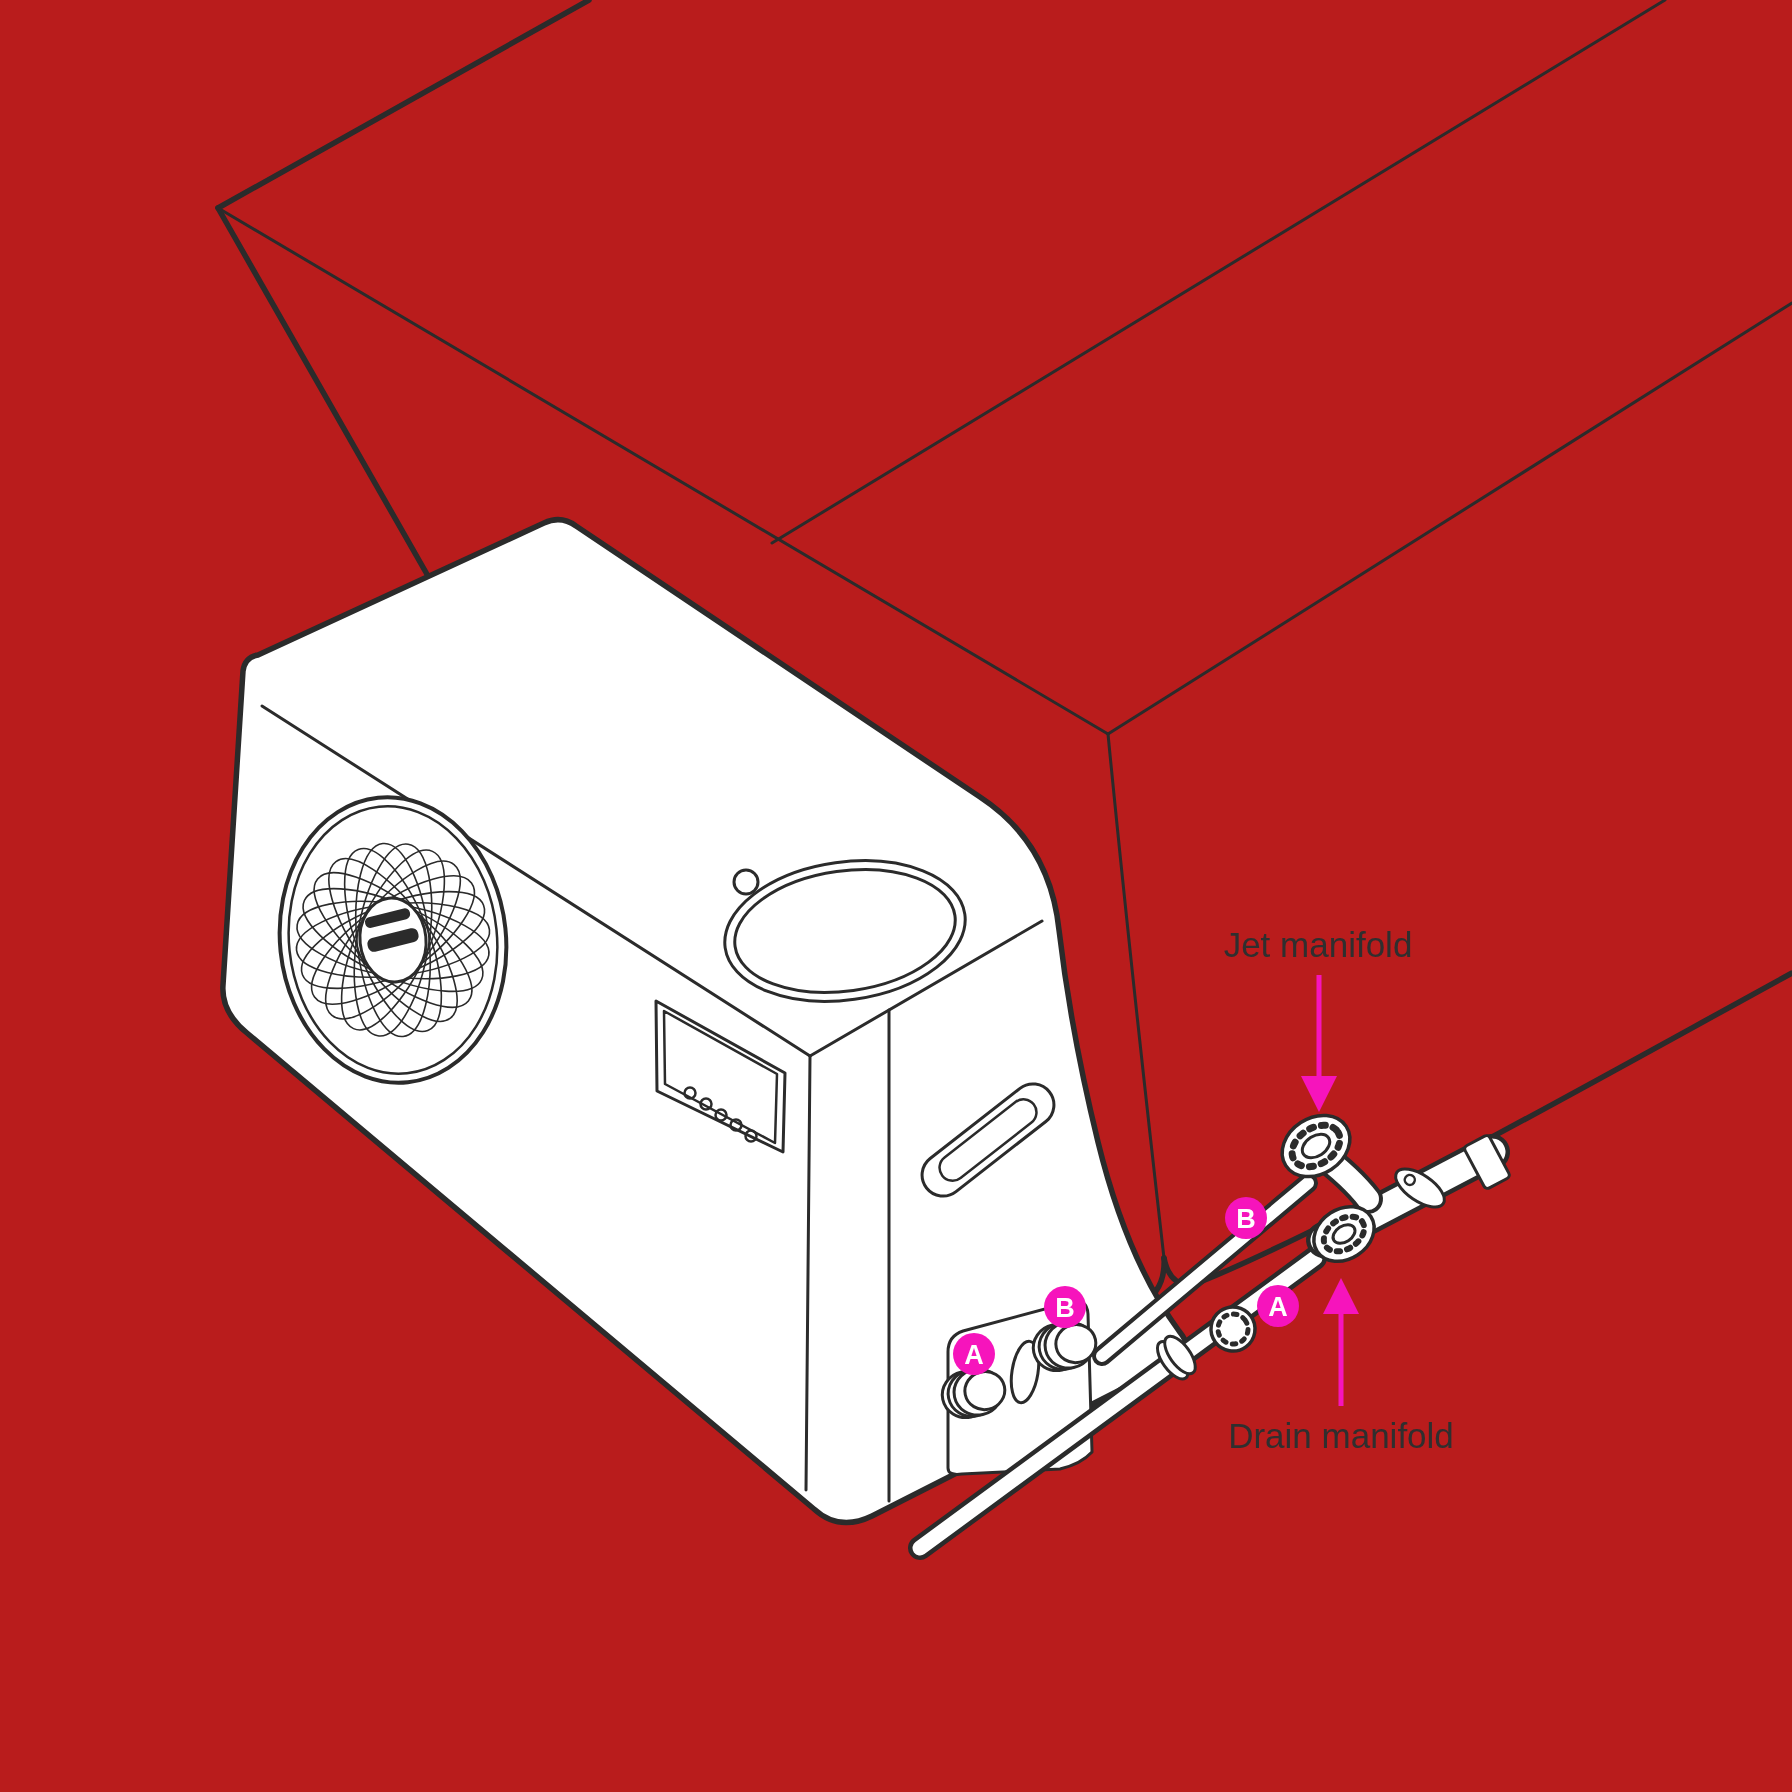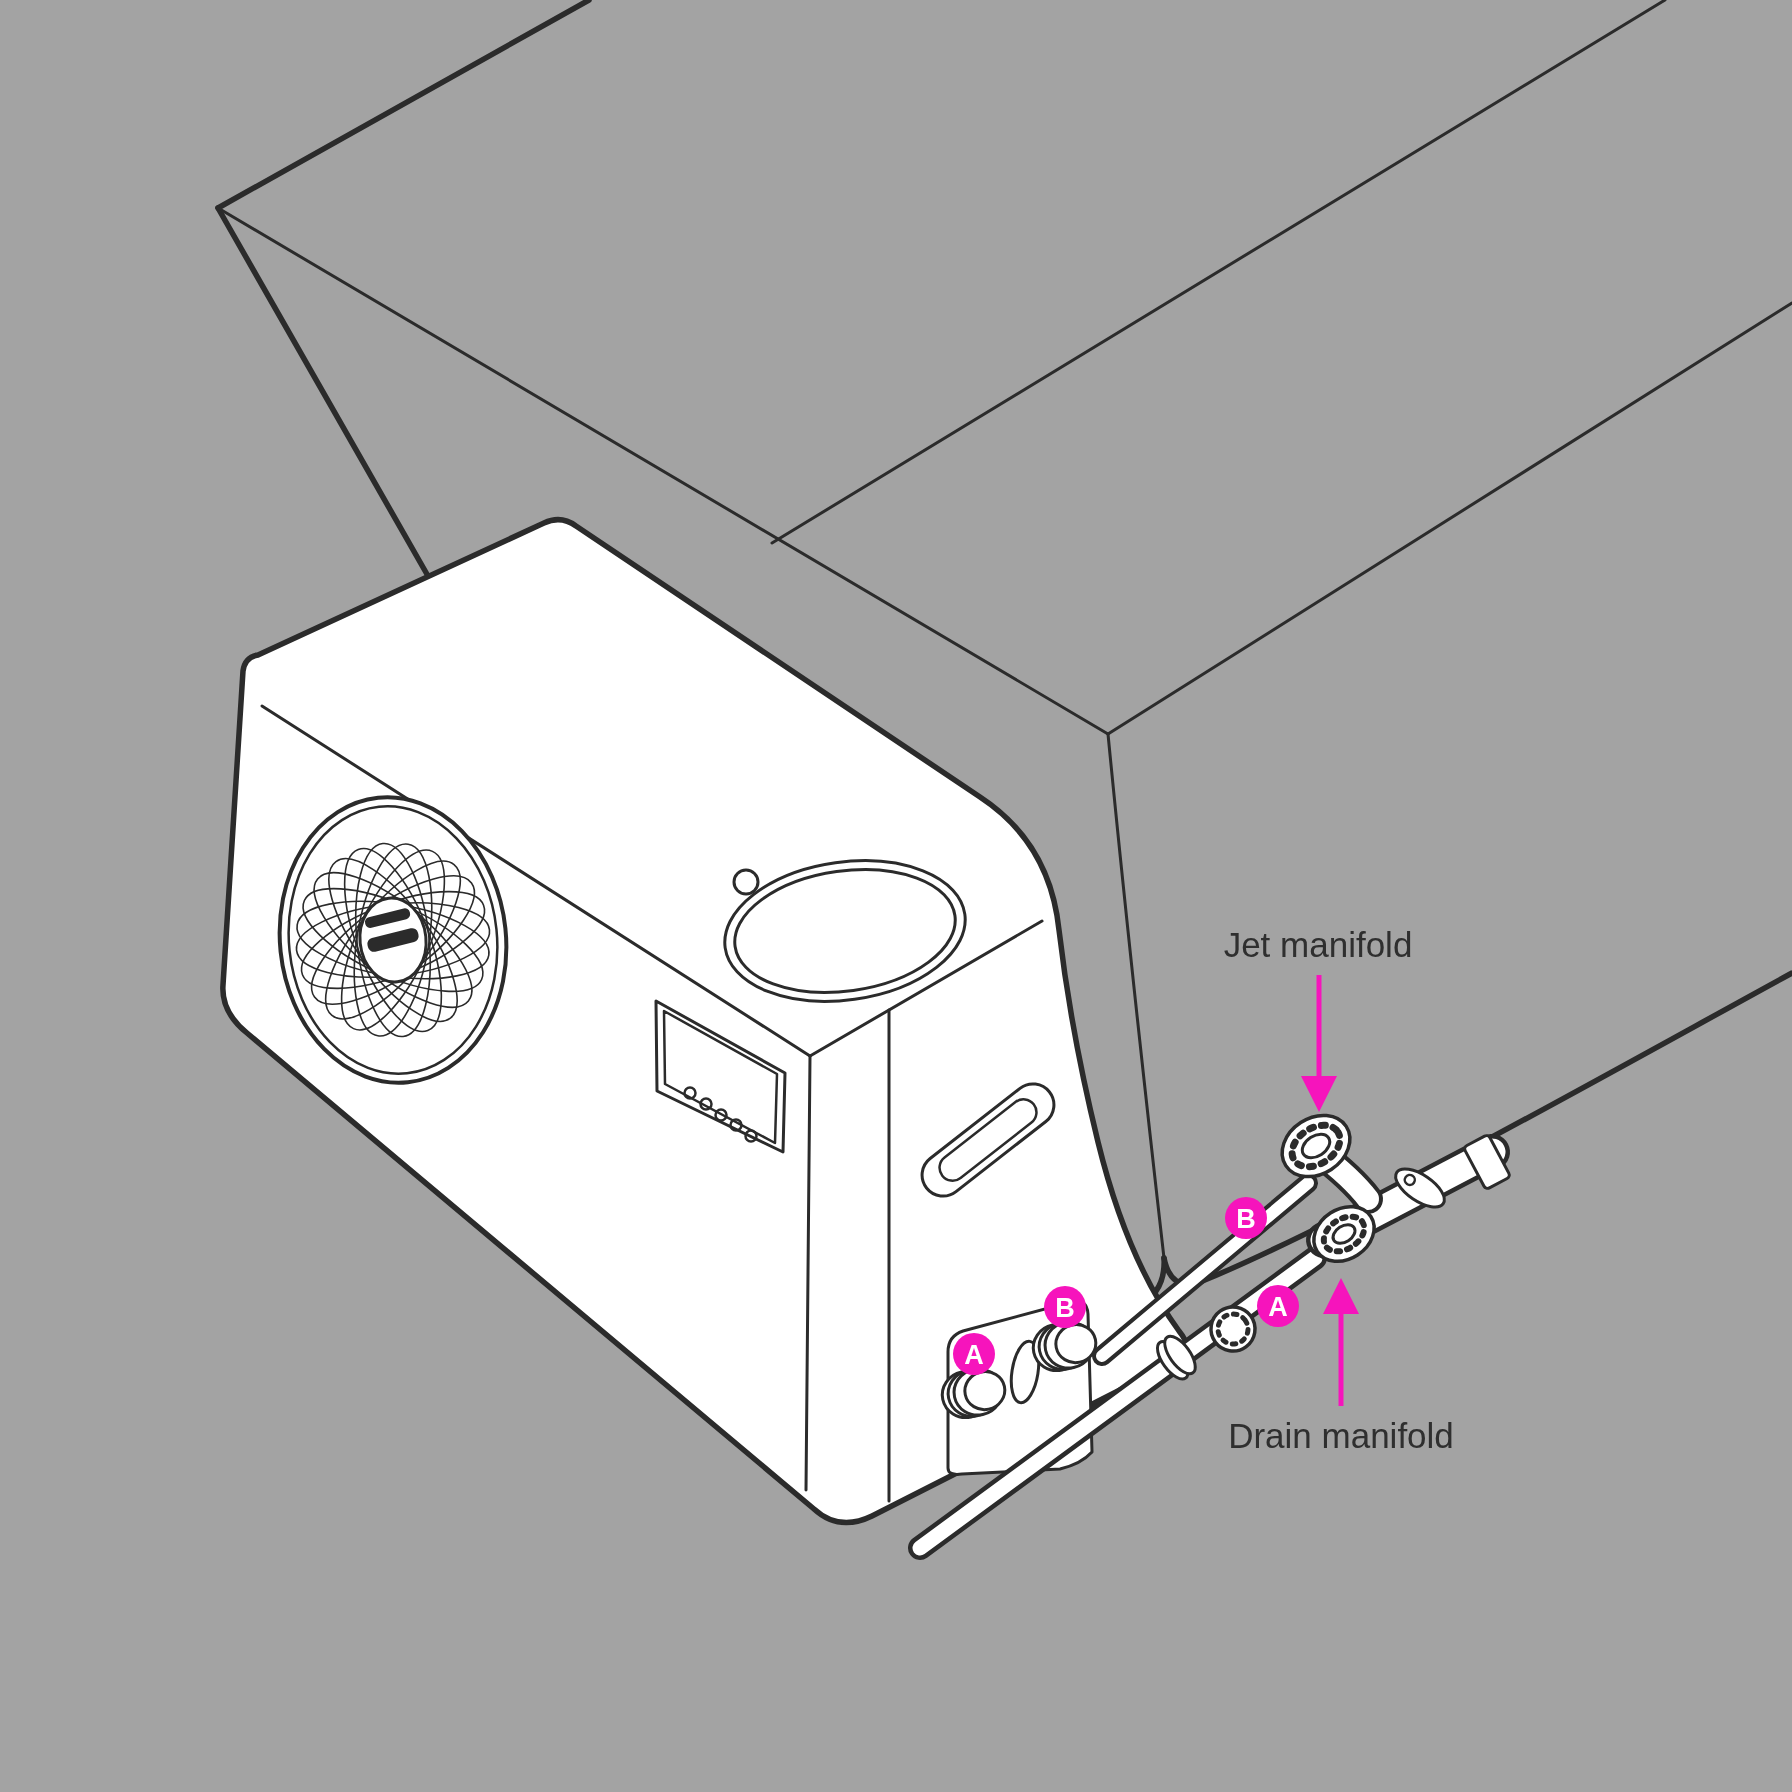--- a/index.html
+++ b/index.html
@@ -1,21 +1,21 @@
 <!DOCTYPE html>
 <html><head>
 <meta charset="utf-8">
 <style>
   :root{
     --line:#2b2b2b;
     --accent:#f614bc;
     --text:#2f2f2f;
   }
   html,body{margin:0;padding:0;background:#ffffff;}
-  .stage{position:relative;width:1792px;height:1792px;background:#a3a3a3;overflow:hidden;}
+  .stage{position:relative;width:1792px;height:1792px;background:#b91c1c;overflow:hidden;}
   svg{display:block;width:1792px;height:1792px;}
   .ln{stroke:var(--line);fill:none;stroke-linecap:round;stroke-linejoin:round;}
   .fw{fill:#ffffff;}
   .fl{fill:var(--line);stroke:none;}
   .w16{stroke-width:1.6}
   .w25{stroke-width:2.5}
   .w3{stroke-width:3}
   .w35{stroke-width:3.5}
   .w4{stroke-width:4}
   .w55{stroke-width:5.5}

